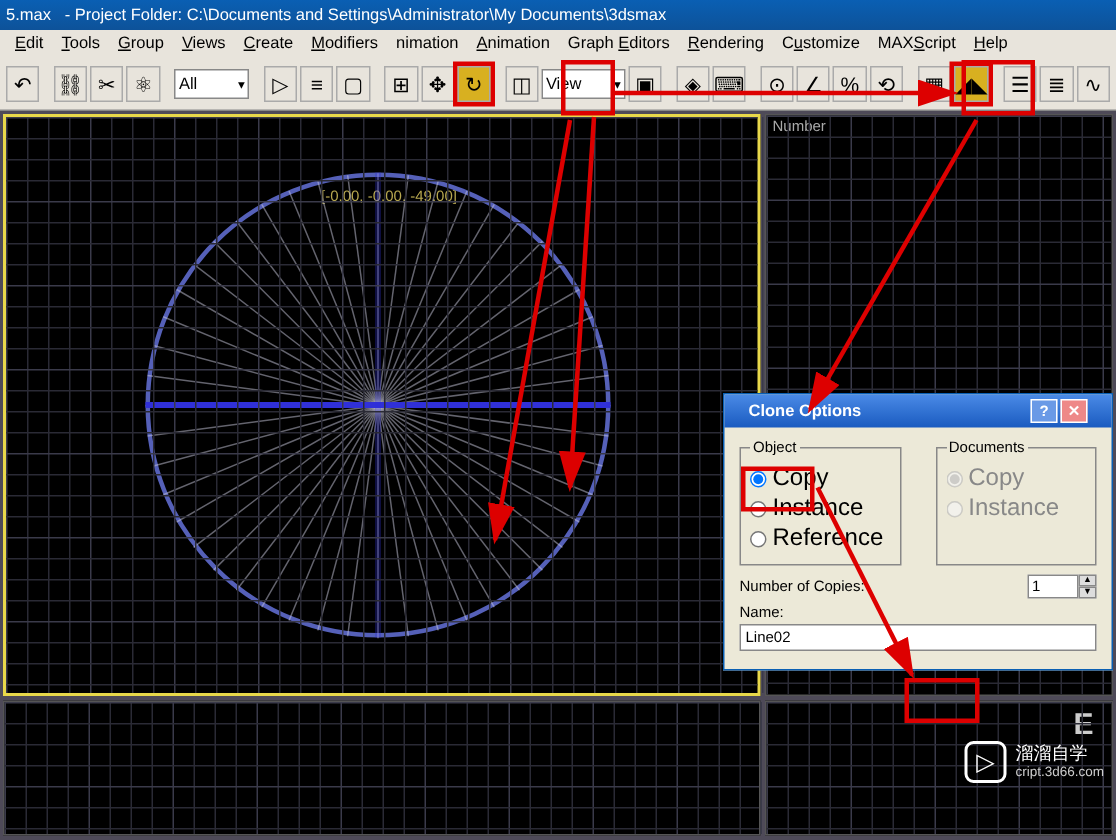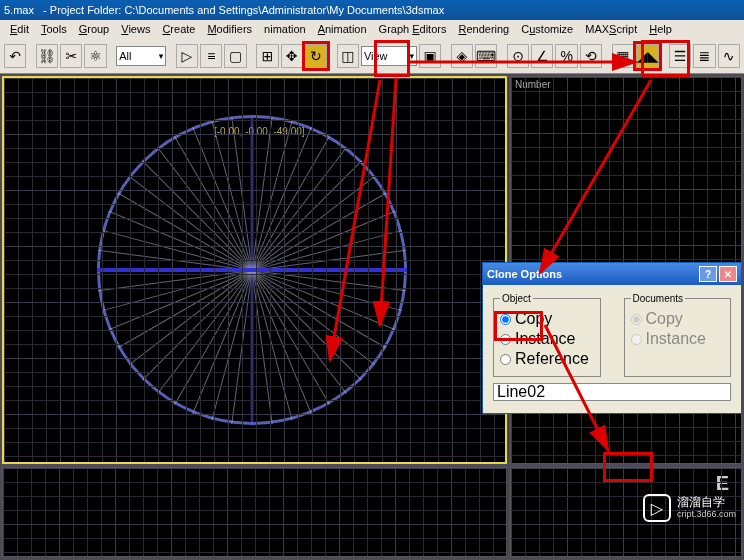--- a/index.html
+++ b/index.html
@@ -31,39 +31,39 @@
 .grid-line.major { background: #3a3a4a; }
 
 .wheel { position: absolute; width: 310px; height: 310px; left: 93px; top: 37px; border: 3px solid #5560b8; border-radius: 50%; }
 .wheel-inner { position: absolute; width: 310px; height: 310px; left: 93px; top: 37px; border-radius: 50%; }
 .spoke { position: absolute; left: 50%; top: 50%; width: 155px; height: 1px; background: rgba(200,200,220,0.5); transform-origin: 0 50%; }
 .coords { position: absolute; left: 210px; top: 48px; color: #b8a850; font-size: 10px; }
 .hub-h { position: absolute; left: 93px; top: 190px; width: 310px; height: 4px; background: #3030d8; }
 .hub-v { position: absolute; left: 246px; top: 37px; width: 4px; height: 310px; background: #3030d8; opacity: 0.3; }
 
 .dialog { position: absolute; left: 482px; top: 262px; width: 260px; background: #ece9d8; border: 1px solid #0a5fb3; }
-.dlg-title { background: linear-gradient(#4a8ae6, #1a5bc0); height: 22px; display: flex; align-items: center; padding: 0 4px; color: #fff; font-size: 11px; font-weight: bold; }
+.dlg-title { background: linear-gradient(#4a8ae6, #1a5bc0); height: 22px; display: flex; align-items: center; padding: 0 16px; color: #fff; font-size: 11px; font-weight: bold; }
 .dlg-title-spacer { flex: 1; }
 .dlg-btn { width: 18px; height: 16px; background: #e88; border: 1px solid #fff; margin-left: 2px; display: flex; align-items: center; justify-content: center; font-size: 10px; color: #fff; font-weight: bold; cursor: pointer; }
 .dlg-btn.help { background: #6a9ae6; }
 .dlg-body { padding: 8px 10px; font-size: 11px; }
 .dlg-row { display: flex; gap: 23px; margin-bottom: 6px; }
 .fieldset { border: 1px solid #888; padding: 4px 6px 6px; flex: 1; }
 .fieldset legend { font-size: 10px; padding: 0 2px; }
 .radio-row { display: flex; align-items: center; gap: 4px; margin: 2px 0; }
 .radio-row.disabled { color: #888; }
 .radio-row input { width: 11px; height: 11px; }
 .radio-lbl { font-size: 16px; }
 .field-row { display: flex; align-items: center; gap: 6px; margin: 4px 0; }
 .field-lbl { font-size: 10px; flex: 0 0 auto; }
 .spinner { display: flex; }
 .spinner input { width: 34px; height: 16px; font-size: 10px; padding: 0 2px; border: 1px solid #888; }
 .spinner-btns { display: flex; flex-direction: column; }
 .spinner-btn { width: 12px; height: 8px; background: #ddd; border: 1px solid #888; font-size: 6px; line-height: 6px; text-align: center; cursor: pointer; }
-.text-input { width: 100%; height: 18px; font-size: 16px; padding: 0 3px; border: 1px solid #888; background: #fff; }
+.text-input { width: 100%; height: 18px; font-size: 10px; padding: 0 3px; border: 1px solid #888; background: #fff; }
 .dlg-buttons { display: flex; justify-content: center; gap: 12px; margin: 8px 0 2px; }
 .dlg-button { width: 64px; height: 20px; font-size: 10px; background: #ece9d8; border: 1px solid #888; cursor: pointer; }
 
 .red-box { position: absolute; border: 3px solid #d00; pointer-events: none; }
 
 .watermark { position: absolute; right: 8px; bottom: 38px; display: flex; align-items: center; gap: 6px; color: #fff; font-size: 12px; }
 .watermark-icon { width: 28px; height: 28px; border: 2px solid #fff; border-radius: 6px; display: flex; align-items: center; justify-content: center; font-size: 16px; }
 .watermark-text { display: flex; flex-direction: column; line-height: 1.1; }
 .watermark-sub { font-size: 9px; color: #ccc; }
 
@@ -419,21 +419,33 @@
         <div class="radio-row disabled">
           <input type="radio" disabled="" checked="" style="">
           <span class="radio-lbl">Copy</span>
         </div>
         <div class="radio-row disabled">
           <input type="radio" disabled="" style="">
           <span class="radio-lbl">Instance</span>
         </div>
       </fieldset>
     </div>
+    <div class="field-row">
+      <span class="field-lbl">Number of Copies:</span>
+      <div style="flex:1"></div>
+      <div class="spinner">
+        <input type="text" value="1" style="">
+        <div class="spinner-btns">
+          <div class="spinner-btn">▲</div>
+          <div class="spinner-btn">▼</div>
+        </div>
+      </div>
+    </div>
     <div class="field-row" style="flex-direction:column;align-items:stretch;gap:2px">
+      <span class="field-lbl">Name:</span>
       <input class="text-input" type="text" value="Line02" style="">
     </div>
   </div>
 </div>
 
 <div class="red-box" style="left:374px;top:40px;width:36px;height:37px"></div>
 <div class="red-box" style="left:641px;top:40px;width:49px;height:37px"></div>
 <div class="red-box" style="left:494px;top:311px;width:49px;height:30px"></div>
 <div class="red-box" style="left:603px;top:452px;width:50px;height:30px"></div>
 

